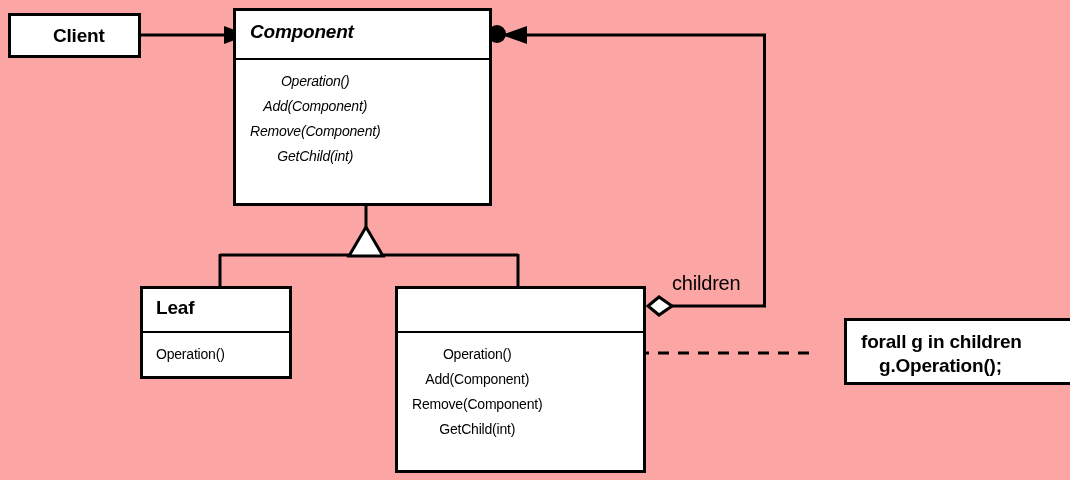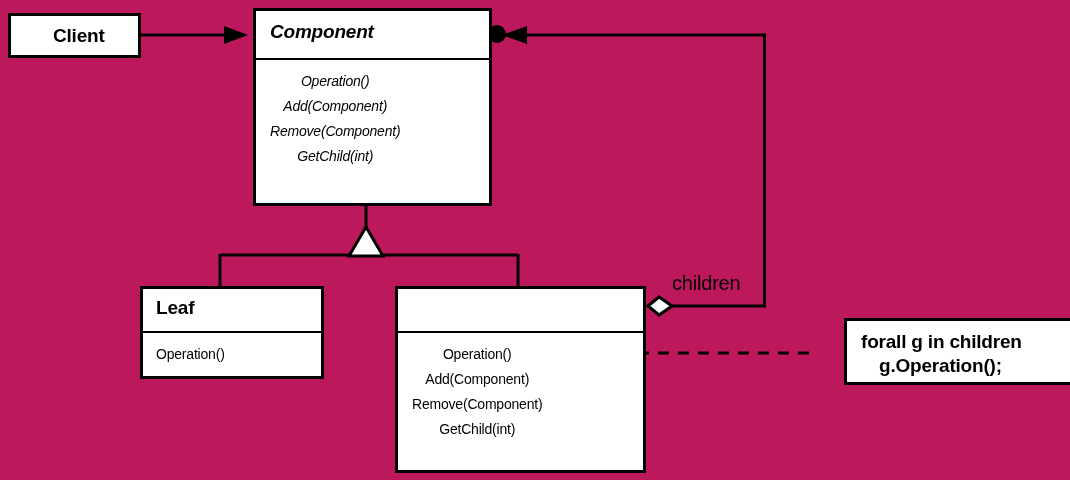--- a/index.html
+++ b/index.html
@@ -4,21 +4,21 @@
 <style>
   html, body {
     margin: 0;
     padding: 0;
     background: #ffffff;
   }
   #canvas {
     position: relative;
     width: 1070px;
     height: 480px;
-    background: #be185d;
+    background: #fca5a5;
     overflow: hidden;
     font-family: "Liberation Sans", sans-serif;
   }
   svg.layer {
     position: absolute;
     left: 0;
     top: 0;
     width: 1070px;
     height: 480px;
   }
@@ -138,32 +138,32 @@
     <g>
       <polygon points="1040,320 1061,320 1061,341" fill="url(#foldHatch)" stroke="#000000" stroke-width="2"></polygon>
       <polyline points="1040,320 1040,341 1061,341" fill="none" stroke="#000000" stroke-width="3"></polyline>
     </g>
   </svg>
 
   <div class="box" style="left:8px; top:13px; width:133px; height:45px;">
     <div class="cname" style="left:42px; top:9px;">Client</div>
   </div>
 
-  <div class="box" style="left:253px; top:8px; width:239px; height:198px;">
+  <div class="box" style="left:233px; top:8px; width:259px; height:198px;">
     <div class="cname abstract" style="left:14px; top:10px;">Component</div>
     <div class="divider" style="top:47px;"></div>
     <div class="ops abstract" style="left:14px; top:58px;">
       <div>Operation()</div>
       <div>Add(Component)</div>
       <div>Remove(Component)</div>
       <div>GetChild(int)</div>
     </div>
   </div>
 
-  <div class="box" style="left:140px; top:286px; width:184px; height:93px;">
+  <div class="box" style="left:140px; top:286px; width:152px; height:93px;">
     <div class="cname" style="left:13px; top:8px;">Leaf</div>
     <div class="divider" style="top:42px;"></div>
     <div class="ops" style="left:13px; top:53px;">
       <div>Operation()</div>
     </div>
   </div>
 
   <div class="box" style="left:395px; top:286px; width:251px; height:187px;">
     <div class="divider" style="top:42px;"></div>
     <div class="ops" style="left:14px; top:53px;">

